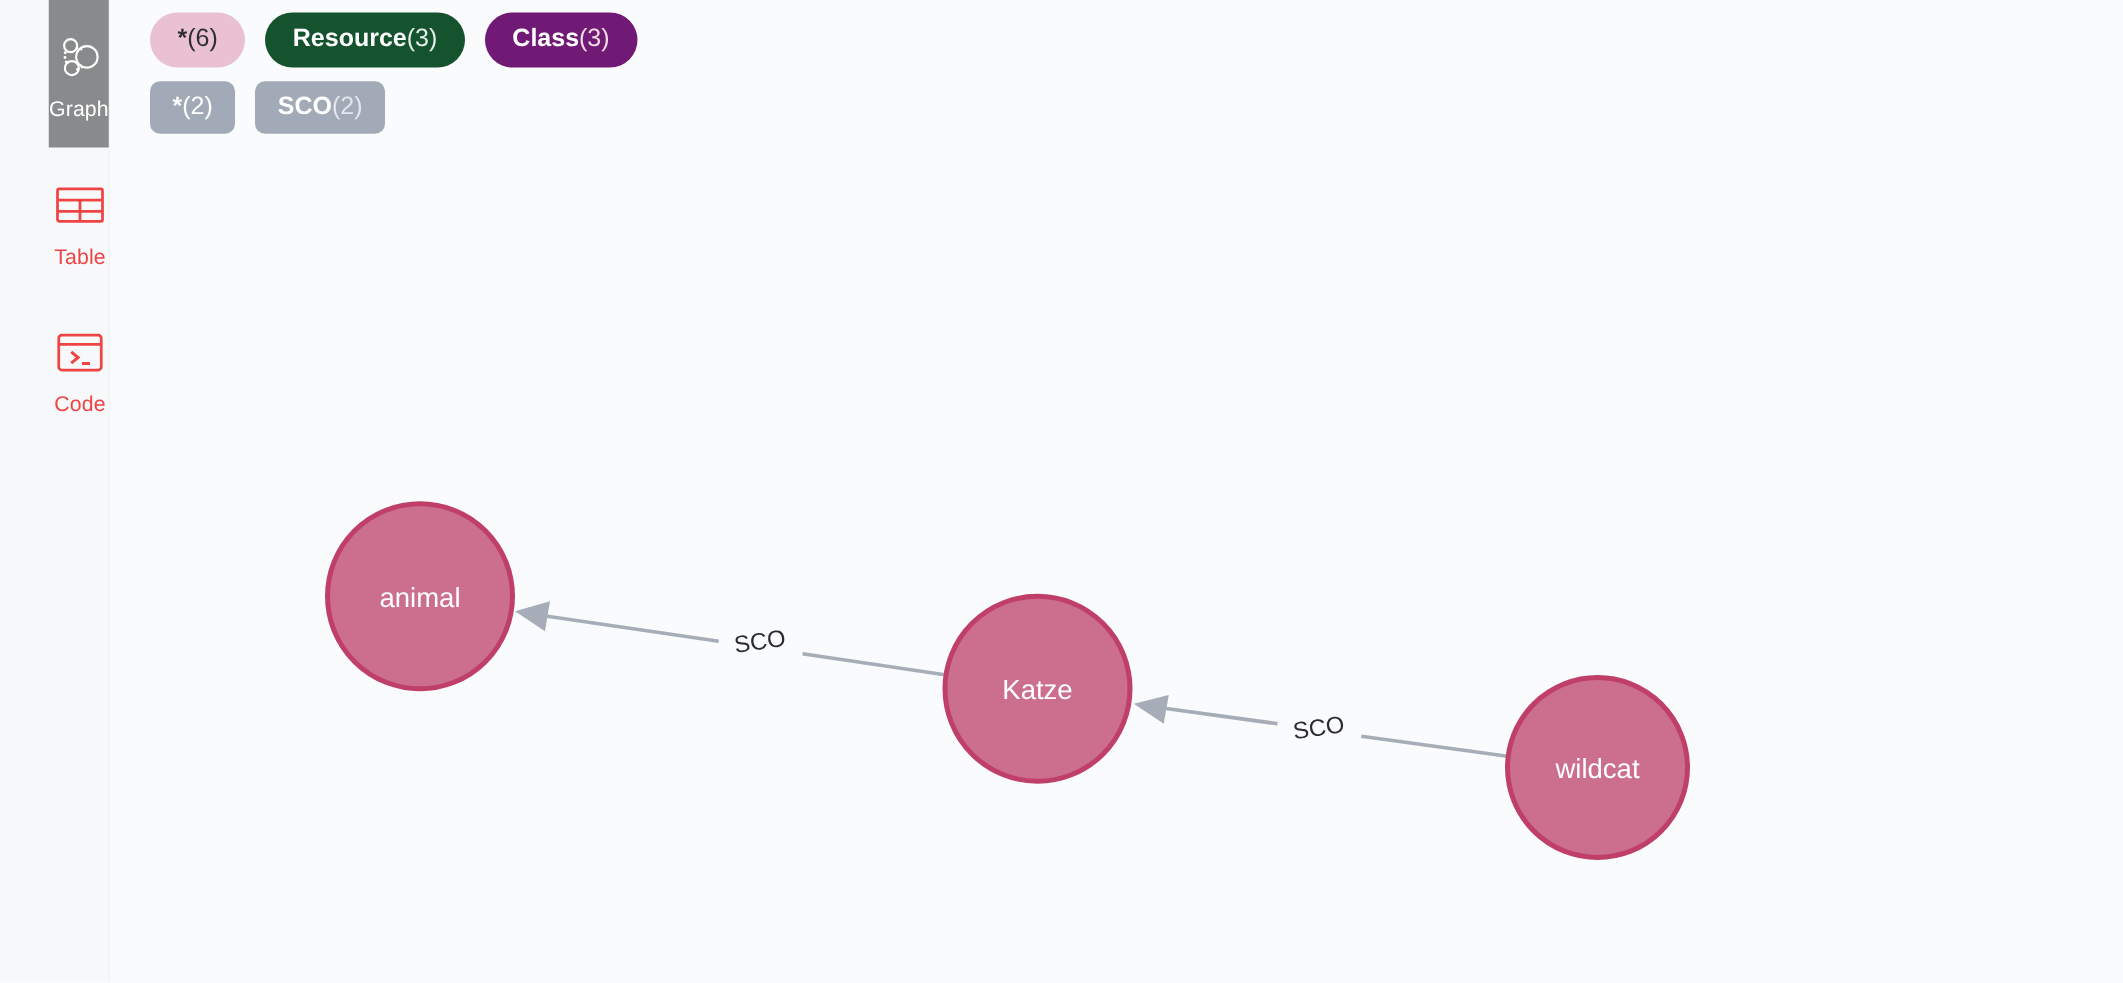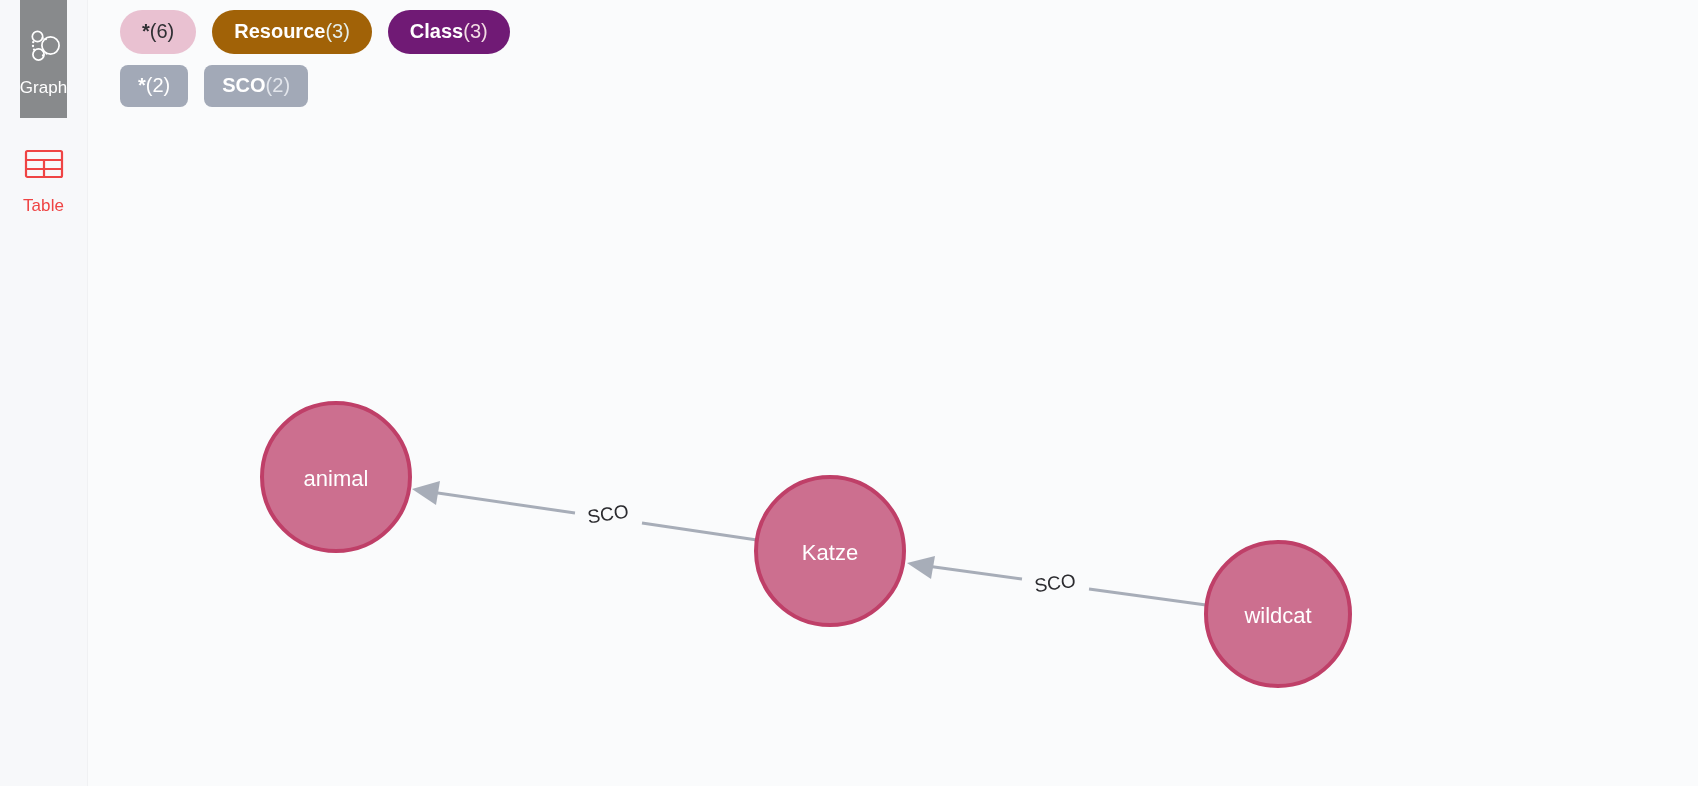--- a/index.html
+++ b/index.html
@@ -19,21 +19,21 @@
   }
 
   
   .sidebar {
     width: 88px;
     min-width: 88px;
     height: 786px;
     background: #f7f8fa;
     display: flex;
     flex-direction: column;
-    align-items: center;
+    align-items: flex-end;
     border-right: 1px solid #f0f1f3;
   }
   .side-item {
     height: 118px;
     display: flex;
     flex-direction: column;
     align-items: center;
     justify-content: center;
     gap: 10px;
     cursor: pointer;
@@ -97,21 +97,21 @@
     border-radius: 24px;
     padding: 11px 22px 13px 22px;
   }
   
   .chip.rect {
     border-radius: 8px;
     padding: 10px 18px 12px 18px;
   }
 
   .chip.star-pink  { background: #e9c1d1; color: #2f2f33; }
-  .chip.resource   { background: #a16207; color: #ffffff; }
+  .chip.resource   { background: #14532d; color: #ffffff; }
   .chip.resource .chip-count { color: #e4eeea; }
   .chip.classchip  { background: #701a75; color: #ffffff; }
   .chip.classchip .chip-count { color: #f2dbe3; }
   .chip.grey       { background: #a2a9b7; color: #ffffff; }
   .chip.grey .chip-count { color: #e3e6ec; }
   .chip.star-grey  { background: #a2a9b7; color: #ffffff; }
 
   
   .canvas {
     flex: 1 1 auto;
@@ -181,20 +181,31 @@
           <rect x="2" y="3" width="36" height="26" rx="1.5"></rect>
           <line x1="2" y1="12" x2="38" y2="12"></line>
           <line x1="2" y1="21" x2="38" y2="21"></line>
           <line x1="20" y1="12" x2="20" y2="29"></line>
         </svg>
       </span>
       <span class="side-label">Table</span>
     </div>
 
 
+    <div class="side-item">
+      <span class="side-icon">
+        <svg width="40" height="34" viewBox="0 0 40 34" fill="none" stroke="currentColor" stroke-width="2.2">
+          <rect x="3" y="3" width="34" height="28" rx="2.5"></rect>
+          <line x1="3" y1="10.5" x2="37" y2="10.5"></line>
+          <path d="M13 16.5 L18.5 21 L13 25.5" stroke-width="2.4"></path>
+          <line x1="21.5" y1="25.8" x2="28" y2="25.8" stroke-width="2.4"></line>
+        </svg>
+      </span>
+      <span class="side-label">Code</span>
+    </div>
 
   </nav>
 
   <div class="main">
 
     <div class="toolbar">
 
       <div class="chip-row">
         <div class="chip pill star-pink">
           <span class="chip-name">*</span>

